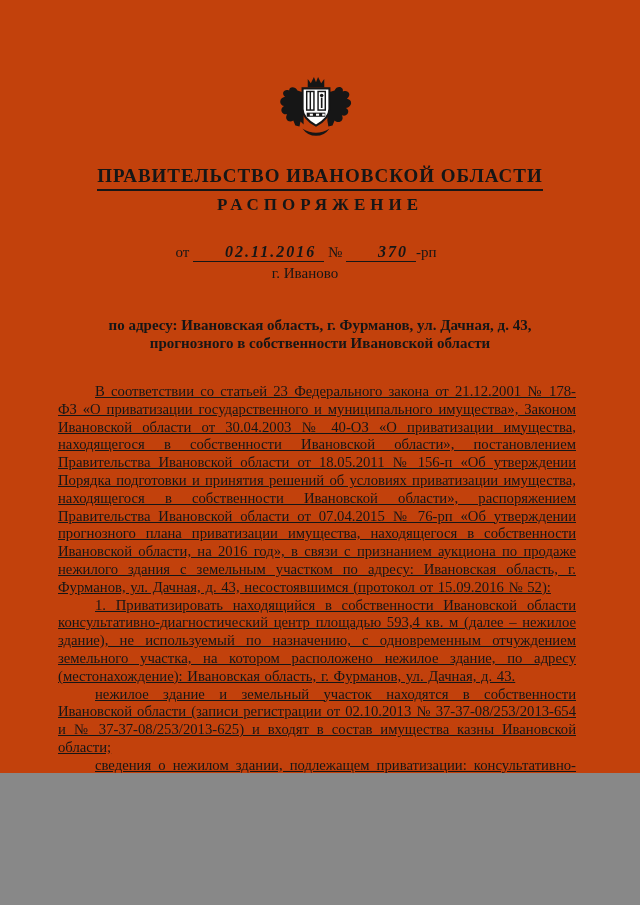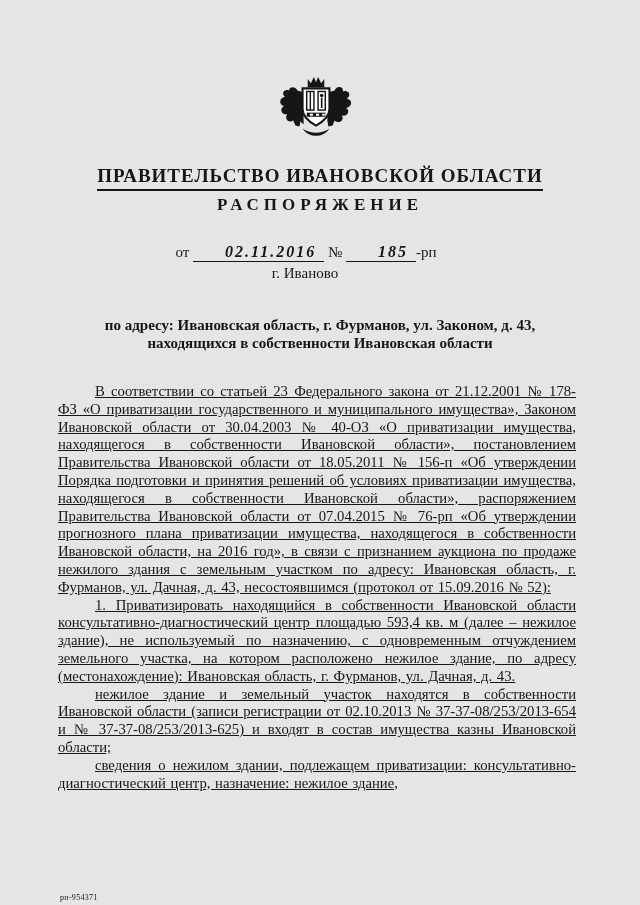--- a/index.html
+++ b/index.html
@@ -1,21 +1,21 @@
 <!DOCTYPE html>
 <html><head>
 <meta charset="utf-8">
 <style>
   html, body { margin: 0; padding: 0; background: #888; }
   .page {
     position: relative;
     width: 640px;
-    height: 905px;
+    height: 773px;
     margin: 0 auto;
-    background: #e5e5e5;
+    background: #c2410c;
     font-family: "Liberation Serif", "DejaVu Serif", serif;
     color: #161616;
     overflow: hidden;
   }
   .emblem {
     position: absolute;
     left: 270px;
     top: 76px;
     width: 92px;
     height: 64px;
@@ -152,29 +152,29 @@
   <h1 class="org-title">
     <span>ПРАВИТЕЛЬСТВО ИВАНОВСКОЙ ОБЛАСТИ</span>
   </h1>
 
   <h2 class="doc-type">РАСПОРЯЖЕНИЕ</h2>
 
   <div class="dateline">
     <span>от</span>
     <span class="blank" style="min-width:100px;"><span class="hand">02.11.2016</span></span>
     <span>№</span>
-    <span class="blank" style="min-width:42px;"><span class="hand">185</span></span><span>-рп</span>
+    <span class="blank" style="min-width:42px;"><span class="hand">370</span></span><span>-рп</span>
   </div>
 
   <div class="city">г. Иваново</div>
 
   <div class="subject">
     <br>
-    <span>по адресу: Ивановская область, г. Фурманов, ул. Законом, д. 43,</span><br>
-    <span>находящихся в собственности Ивановская области</span>
+    <span>по адресу: Ивановская область, г. Фурманов, ул. Дачная, д. 43,</span><br>
+    <span>прогнозного в собственности Ивановской области</span>
   </div>
 
   <div class="body-text">
     <p>В соответствии со статьей 23 Федерального закона от 21.12.2001 № 178-ФЗ «О приватизации государственного и муниципального имущества», Законом Ивановской области от 30.04.2003 № 40-ОЗ «О приватизации имущества, находящегося в собственности Ивановской области», постановлением Правительства Ивановской области от 18.05.2011 № 156-п «Об утверждении Порядка подготовки и принятия решений об условиях приватизации имущества, находящегося в собственности Ивановской области», распоряжением Правительства Ивановской области от 07.04.2015 № 76-рп «Об утверждении прогнозного плана приватизации имущества, находящегося в собственности Ивановской области, на 2016 год», в связи с признанием аукциона по продаже нежилого здания с земельным участком по адресу: Ивановская область, г. Фурманов, ул. Дачная, д. 43, несостоявшимся (протокол от 15.09.2016 № 52):</p>
     <p>1. Приватизировать находящийся в собственности Ивановской области консультативно-диагностический центр площадью 593,4 кв. м (далее – нежилое здание), не используемый по назначению, с одновременным отчуждением земельного участка, на котором расположено нежилое здание, по адресу (местонахождение): Ивановская область, г. Фурманов, ул. Дачная, д. 43.</p>
     <p>нежилое здание и земельный участок находятся в собственности Ивановской области (записи регистрации от 02.10.2013 № 37-37-08/253/2013-654 и № 37-37-08/253/2013-625) и входят в состав имущества казны Ивановской области;</p>
     <p>сведения о нежилом здании, подлежащем приватизации: консультативно-диагностический центр, назначение: нежилое здание,</p>
   </div>
 
   <div class="footer-code">рп-954371</div>

